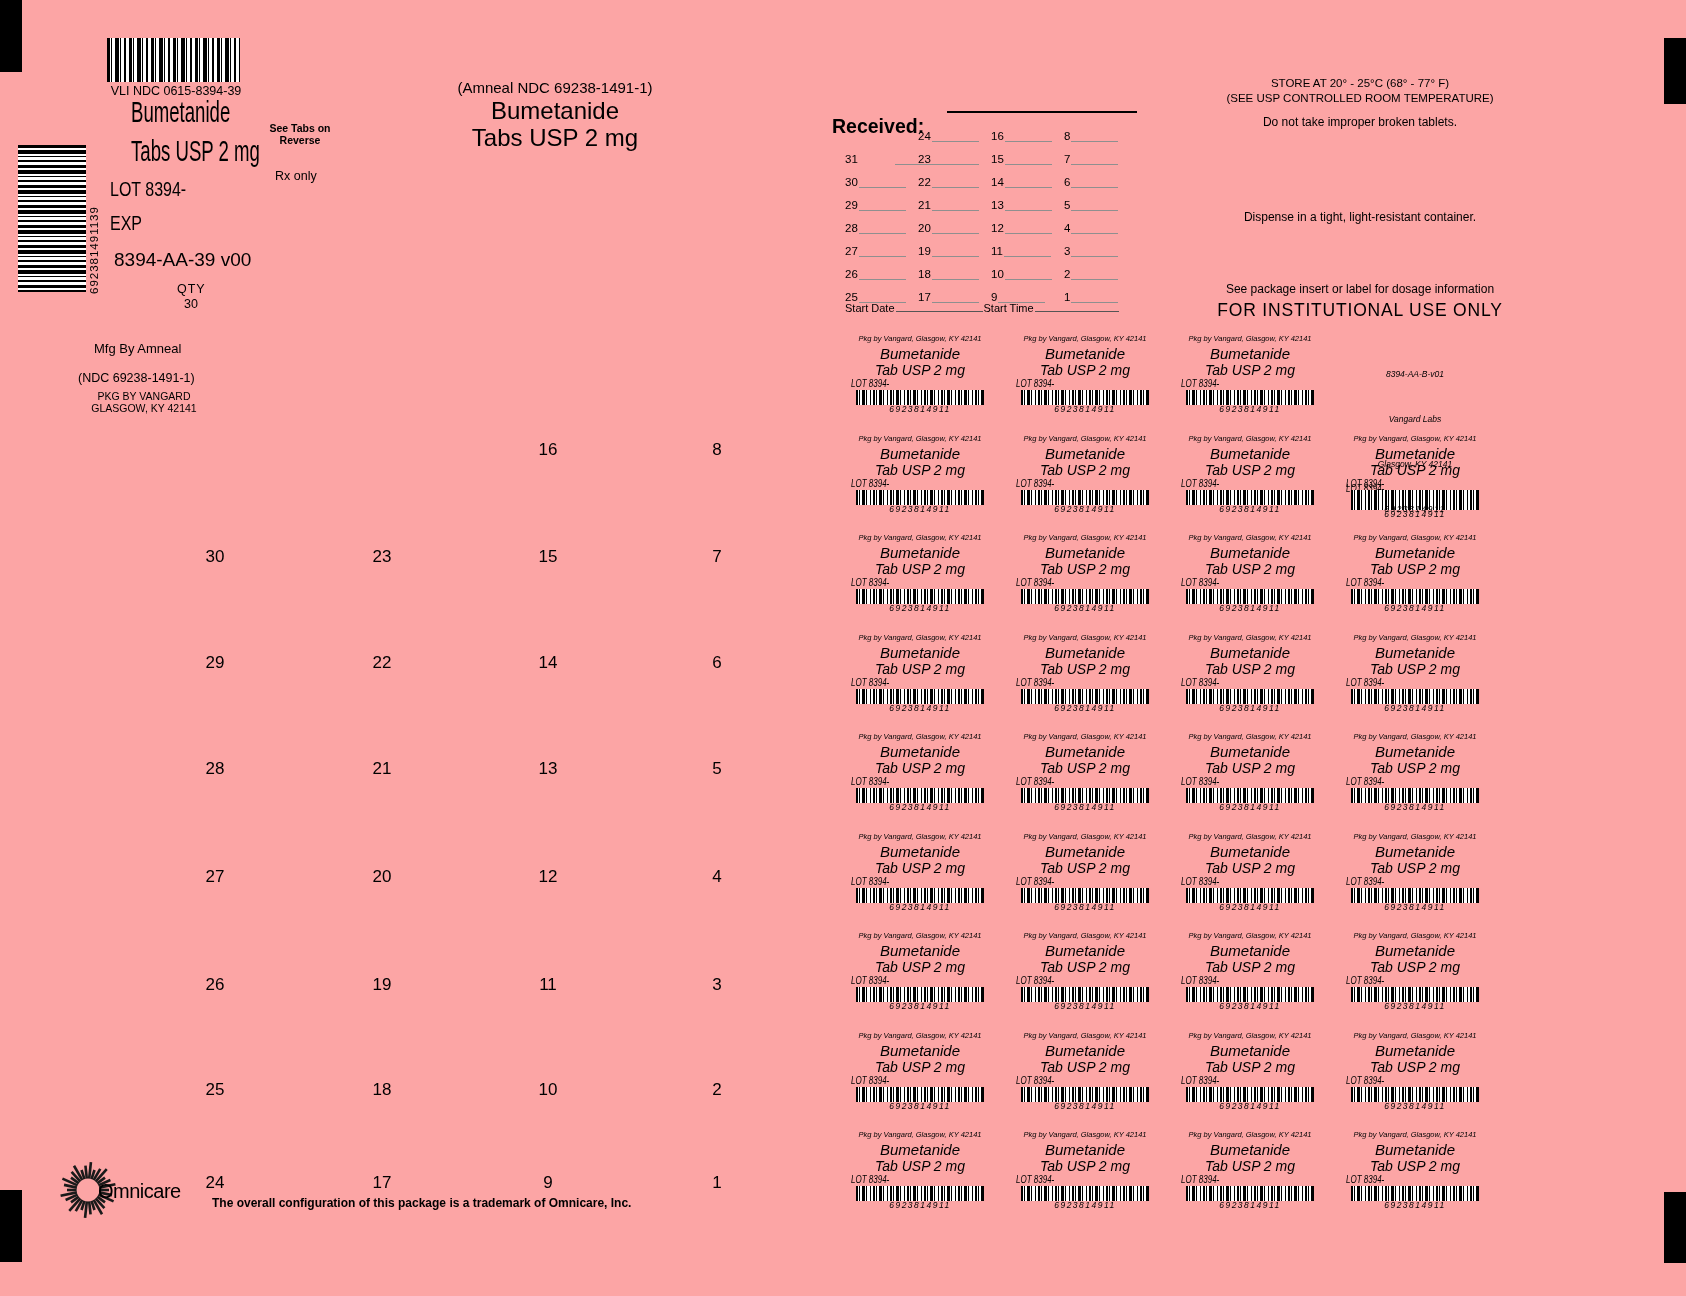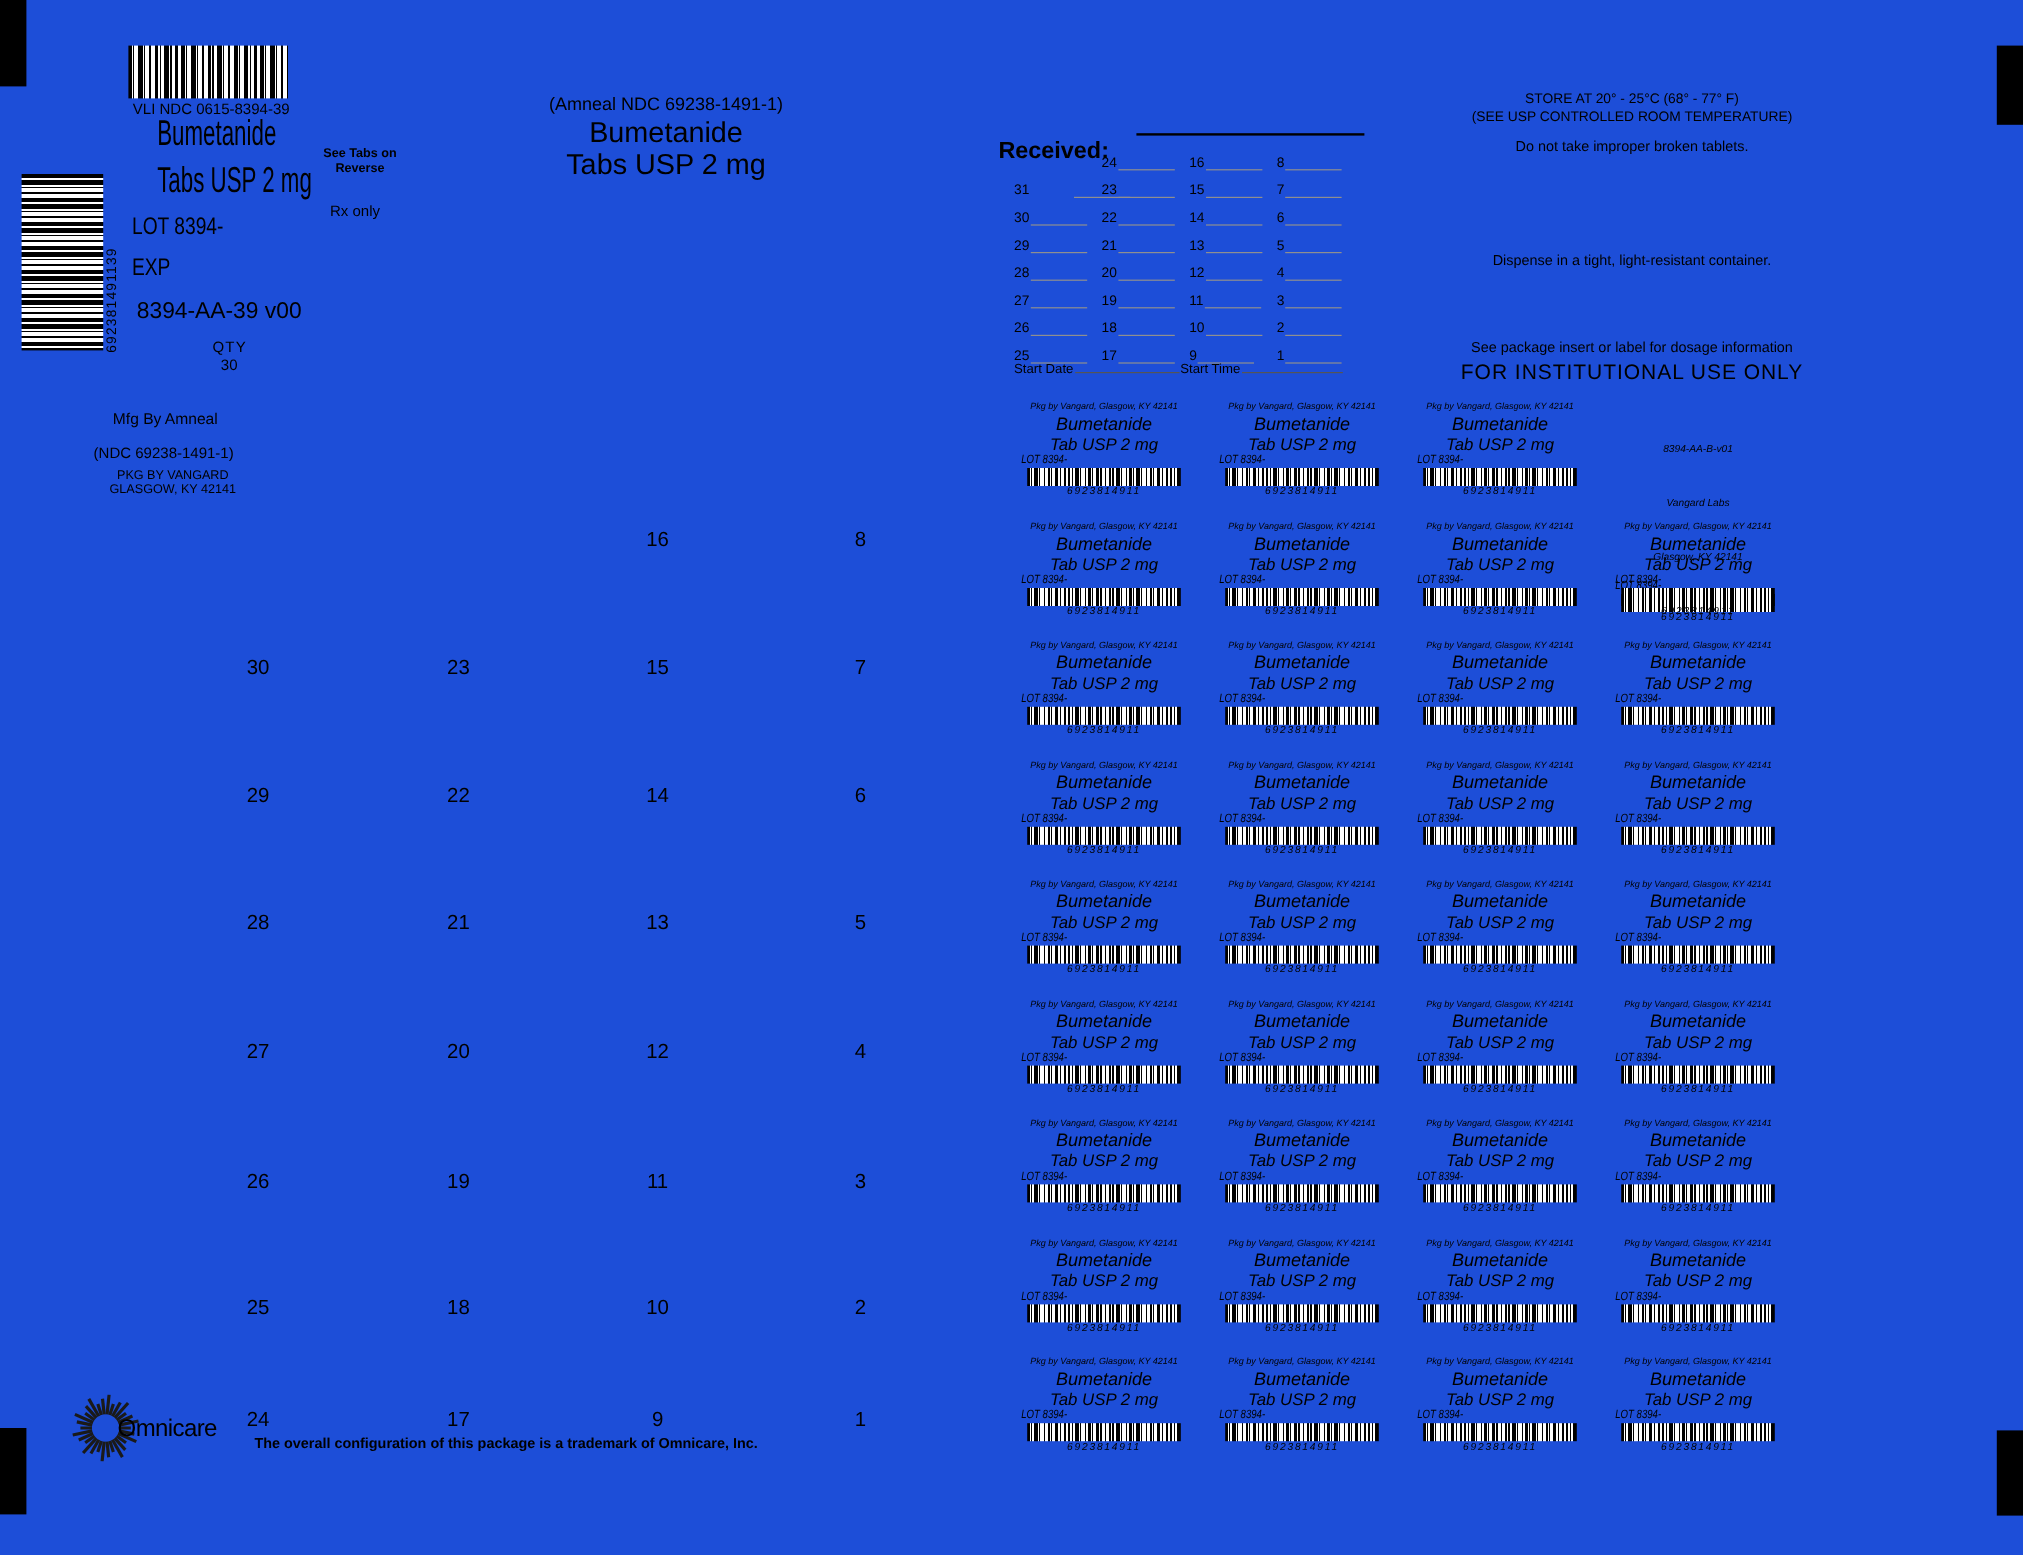--- a/index.html
+++ b/index.html
@@ -1,17 +1,17 @@
 <!DOCTYPE html>
 <html><head>
 <meta charset="utf-8">
 <style>
   html,body { margin:0; padding:0; background:#fff; }
   #canvas {
-    position:relative; width:1686px; height:1296px; background:#1d4ed8;
+    position:relative; width:1686px; height:1296px; background:#fca5a5;
     font-family:"Liberation Sans", sans-serif; color:#000; overflow:hidden;
   }
   .abs { position:absolute; }
   .regmark { position:absolute; background:#000; }
 
   
   .bc-top { background-image:repeating-linear-gradient(90deg,#000 0 3px,#fff 3px 4px,#000 4px 5px,#fff 5px 8px,#000 8px 12px,#fff 12px 13px,#000 13px 14px,#fff 14px 17px,#000 17px 19px,#fff 19px 22px); }
   .bc-h   { background-image:repeating-linear-gradient(90deg,#000 0 2px,#fff 2px 3px,#000 3px 4px,#fff 4px 6px,#000 6px 9px,#fff 9px 10px,#000 10px 11px,#fff 11px 14px,#000 14px 15px,#fff 15px 17px); }
   .bc-v   { background-image:repeating-linear-gradient(180deg,#000 0 3px,#fff 3px 5px,#000 5px 9px,#fff 9px 11px,#000 11px 12px,#fff 12px 15px,#000 15px 17px,#fff 17px 20px); }
 

